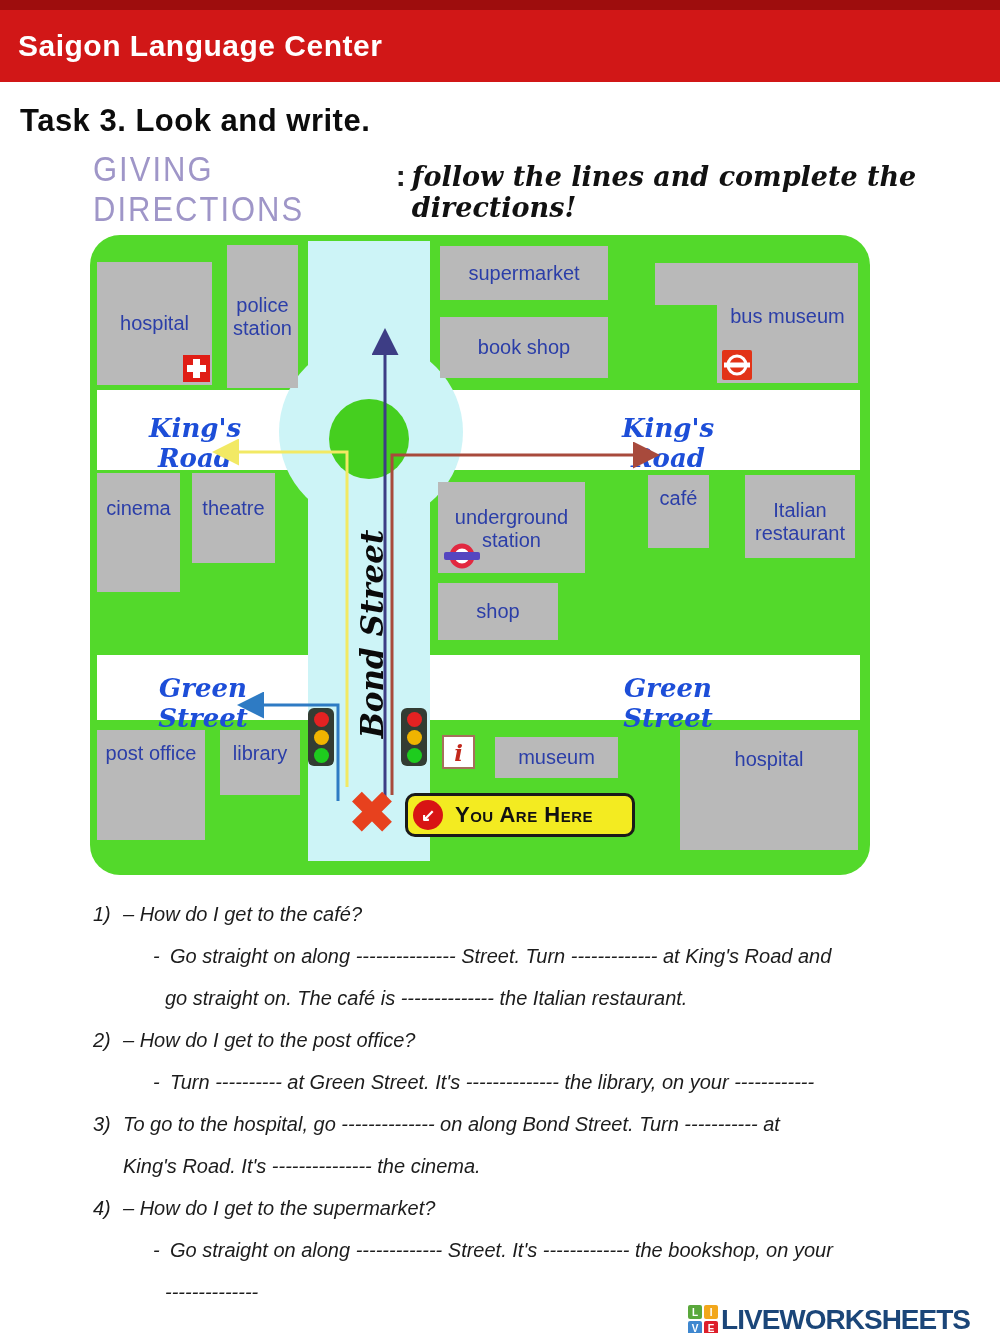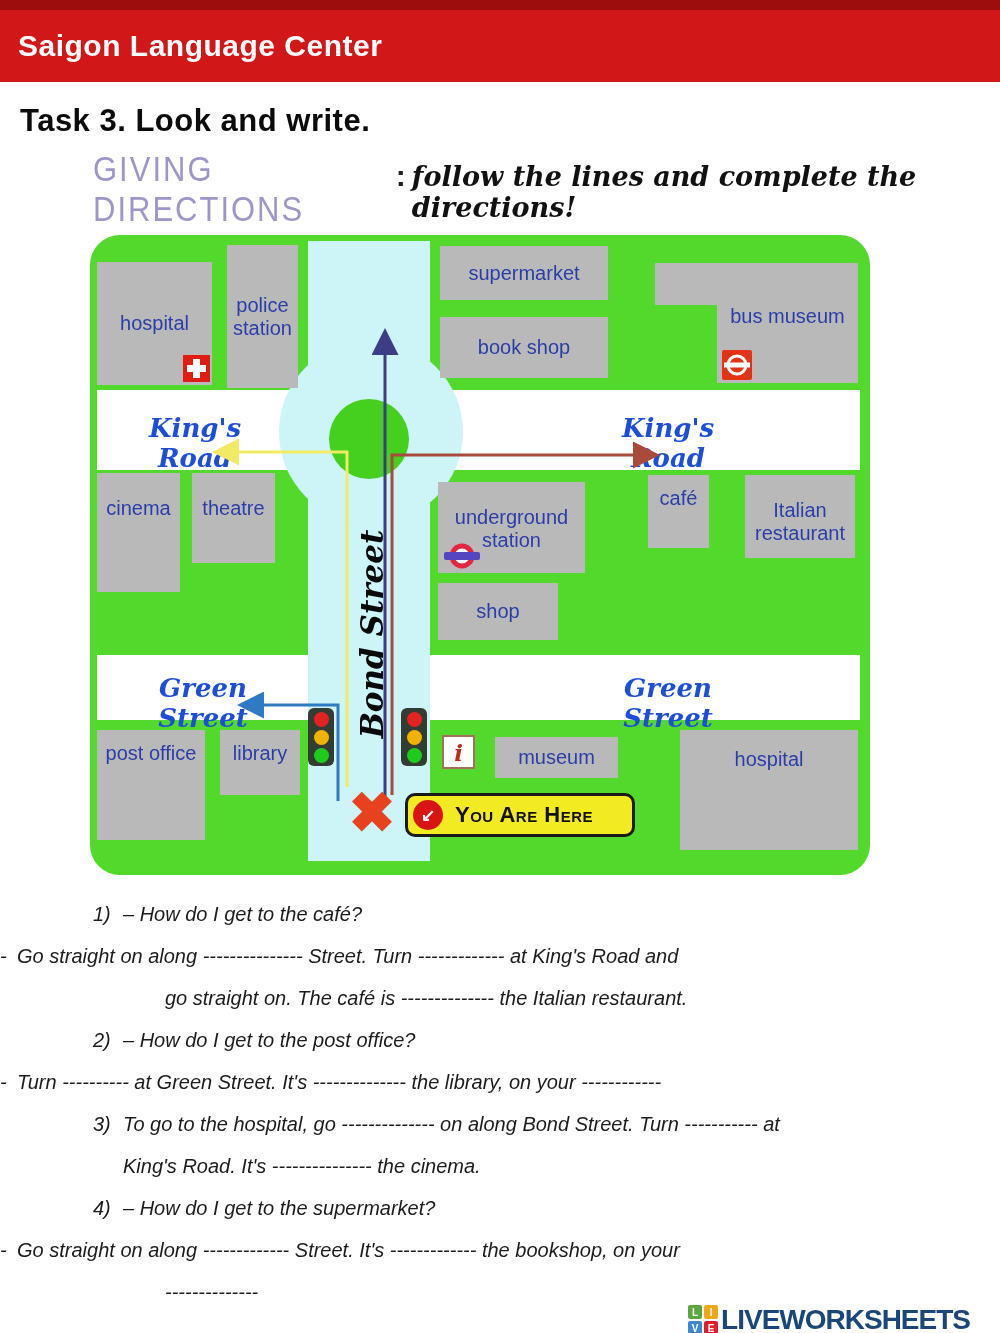--- a/index.html
+++ b/index.html
@@ -92,21 +92,21 @@
   .yah-text{
     font-variant:small-caps;font-weight:800;font-size:22px;color:#111;letter-spacing:.5px;
   }
 
   
   .questions{position:absolute;left:0;top:893px;width:1000px;color:#1c1c1c;font-size:20px;font-style:italic;}
   .q-row{line-height:42px;white-space:nowrap;}
   .q-marker{display:inline-block;}
   .m30{width:30px;} .m17{width:17px;}
   .ind-num{padding-left:93px;}
-  .ind-dash{}
+  .ind-dash{padding-left:153px;}
   .ind-cont1{padding-left:165px;}
   .ind-cont2{padding-left:123px;}
 
   
   .footer-logo{position:absolute;right:30px;bottom:-3px;display:flex;align-items:center;gap:3px;}
   .lw-icon{display:grid;grid-template-columns:14px 14px;grid-template-rows:14px 14px;gap:2px;}
   .lw-cell{
     width:14px;height:14px;border-radius:2px;color:#fff;font-size:10px;font-weight:bold;
     display:flex;align-items:center;justify-content:center;
   }

